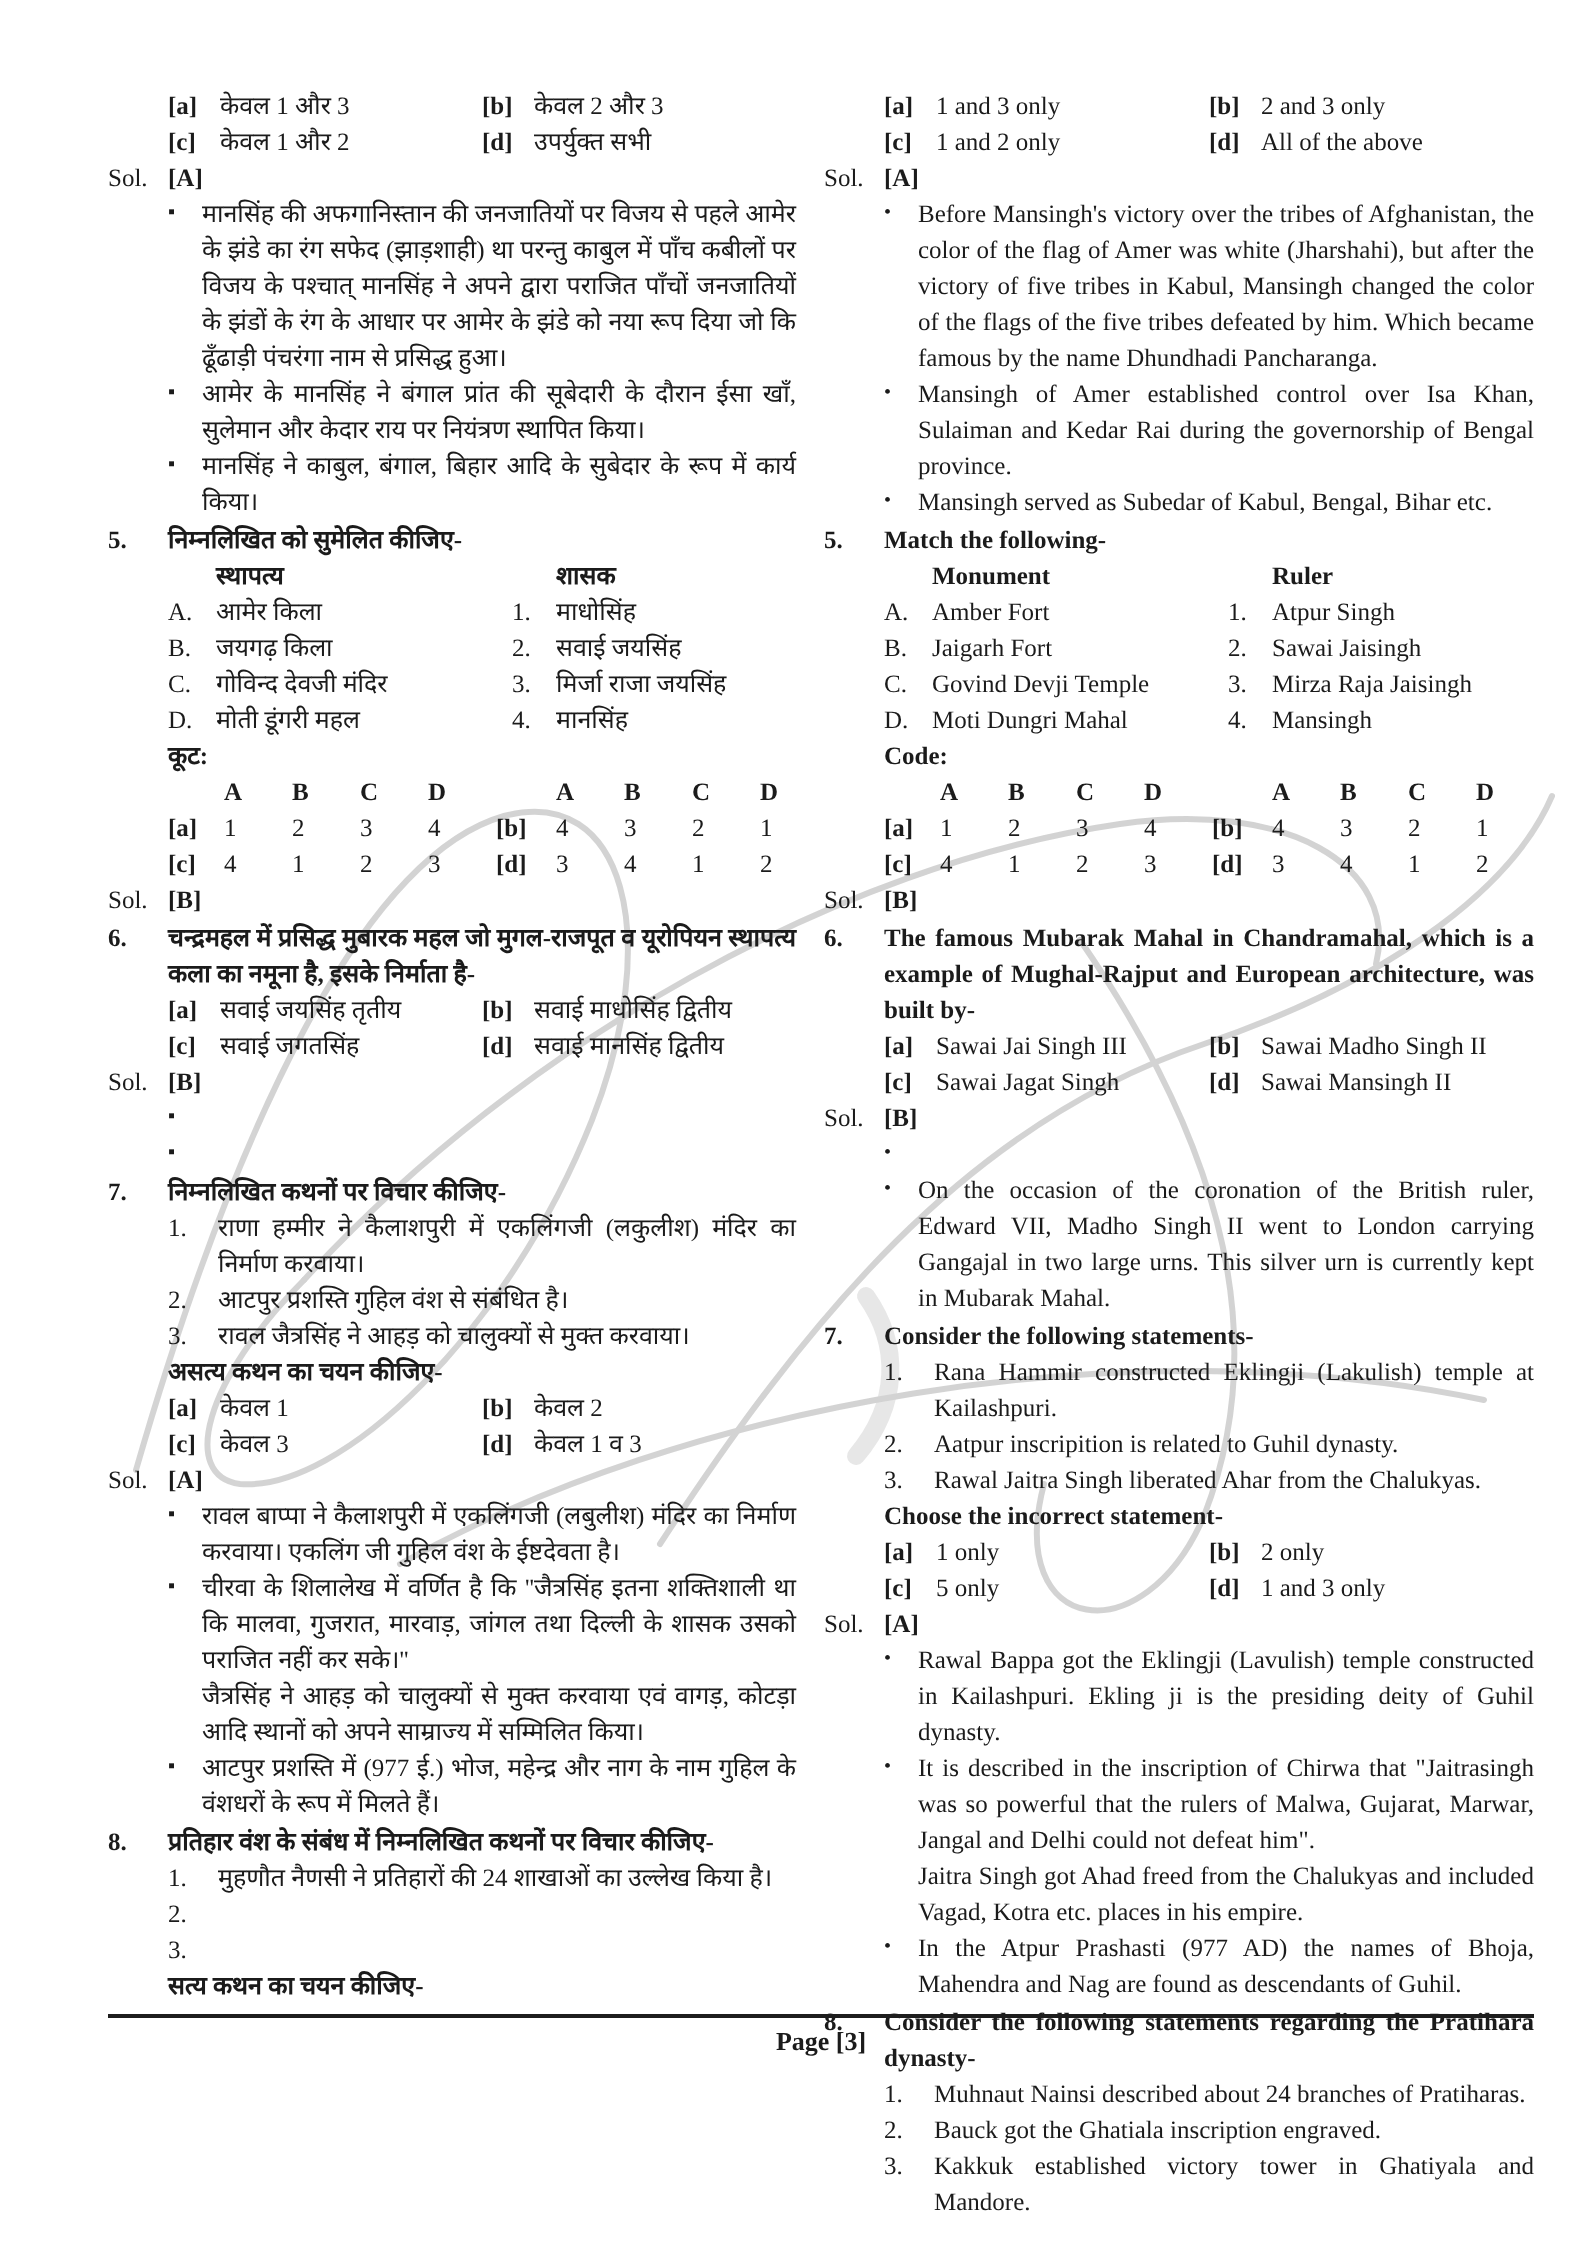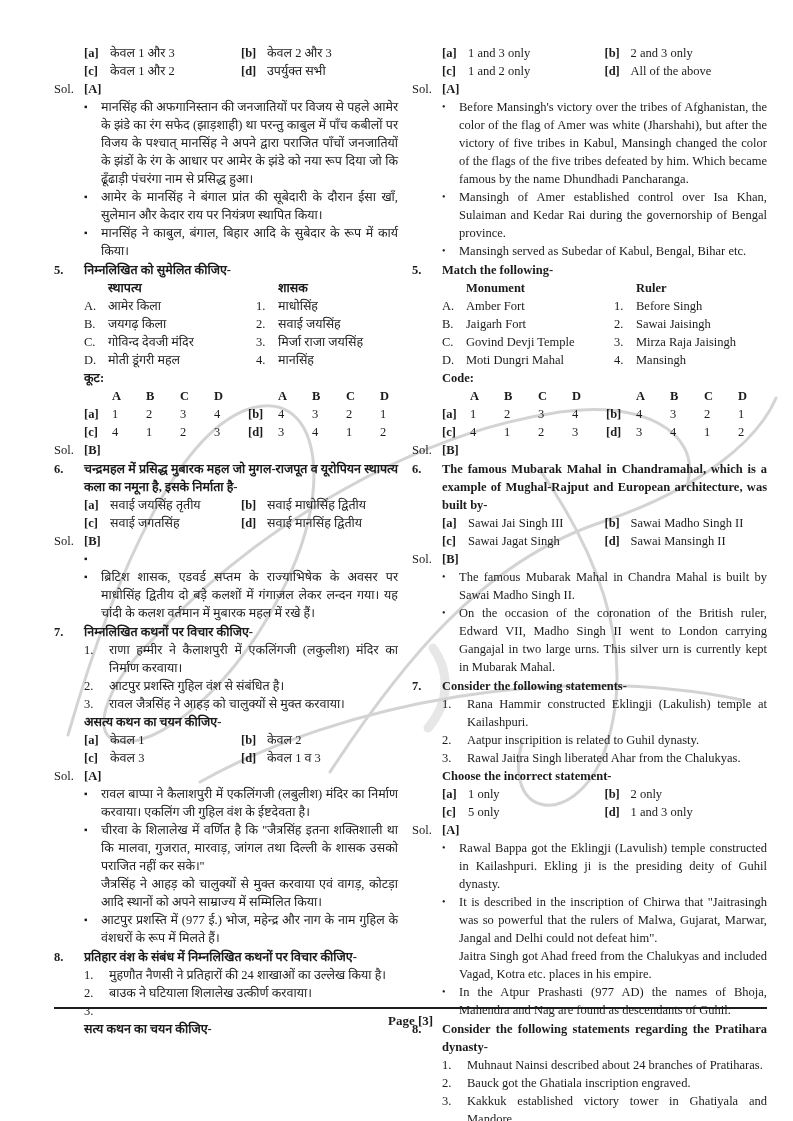--- a/index.html
+++ b/index.html
@@ -231,21 +231,20 @@
       <div class="sol-row">
         <span class="sol-label">Sol.</span>
         <span class="sol-value">[B]</span>
       </div>
       <div class="bullets">
         <div class="bullet-row">
           <span class="b-marker">▪</span>
         </div>
         <div class="bullet-row">
           <span class="b-marker">▪</span>
-          <div class="b-body"><span>ब्रिटिश शासक, एडवर्ड सप्तम के राज्याभिषेक के अवसर पर माधोसिंह द्वितीय दो बड़े कलशों में गंगाजल लेकर लन्दन गया। यह चांदी के कलश वर्तमान में मुबारक महल में रखे हैं।</span></div>
         </div>
       </div>
       <div class="q-row">
         <span class="q-num">7.</span>
         <span class="q-title">निम्नलिखित कथनों पर विचार कीजिए-</span>
       </div>
       <div class="stmts">
         <div class="st-row">
           <span class="st-num">1.</span>
           <span class="st-text">राणा हम्मीर ने कैलाशपुरी में एकलिंगजी (लकुलीश) मंदिर का निर्माण करवाया।</span>
@@ -304,21 +303,20 @@
         <span class="q-num">8.</span>
         <span class="q-title">प्रतिहार वंश के संबंध में निम्नलिखित कथनों पर विचार कीजिए-</span>
       </div>
       <div class="stmts">
         <div class="st-row">
           <span class="st-num">1.</span>
           <span class="st-text">मुहणौत नैणसी ने प्रतिहारों की 24 शाखाओं का उल्लेख किया है।</span>
         </div>
         <div class="st-row">
           <span class="st-num">2.</span>
-          <span class="st-text">बाउक ने घटियाला शिलालेख उत्कीर्ण करवाया।</span>
         </div>
         <div class="st-row">
           <span class="st-num">3.</span>
         </div>
       </div>
       <div class="bold-line">सत्य कथन का चयन कीजिए-</div>
     </div>
   <div class="col col-right" id="col-right">
       <div class="opts">
         <div class="opt-row">
@@ -366,21 +364,21 @@
       </div>
       <div class="match">
         <div class="match-head">
           <span class="mh1">Monument</span>
           <span class="mh2">Ruler</span>
         </div>
         <div class="match-row">
           <span class="mk">A.</span>
           <span class="ml">Amber Fort</span>
           <span class="mn">1.</span>
-          <span class="mr">Before Singh</span>
+          <span class="mr">Atpur Singh</span>
         </div>
         <div class="match-row">
           <span class="mk">B.</span>
           <span class="ml">Jaigarh Fort</span>
           <span class="mn">2.</span>
           <span class="mr">Sawai Jaisingh</span>
         </div>
         <div class="match-row">
           <span class="mk">C.</span>
           <span class="ml">Govind Devji Temple</span>
@@ -463,21 +461,20 @@
           </div>
         </div>
       </div>
       <div class="sol-row">
         <span class="sol-label">Sol.</span>
         <span class="sol-value">[B]</span>
       </div>
       <div class="bullets">
         <div class="bullet-row">
           <span class="b-marker">•</span>
-          <div class="b-body"><span>The famous Mubarak Mahal in Chandra Mahal is built by Sawai Madho Singh II.</span></div>
         </div>
         <div class="bullet-row">
           <span class="b-marker">•</span>
           <div class="b-body"><span>On the occasion of the coronation of the British ruler, Edward VII, Madho Singh II went to London carrying Gangajal in two large urns. This silver urn is currently kept in Mubarak Mahal.</span></div>
         </div>
       </div>
       <div class="q-row">
         <span class="q-num">7.</span>
         <span class="q-title">Consider the following statements-</span>
       </div>

